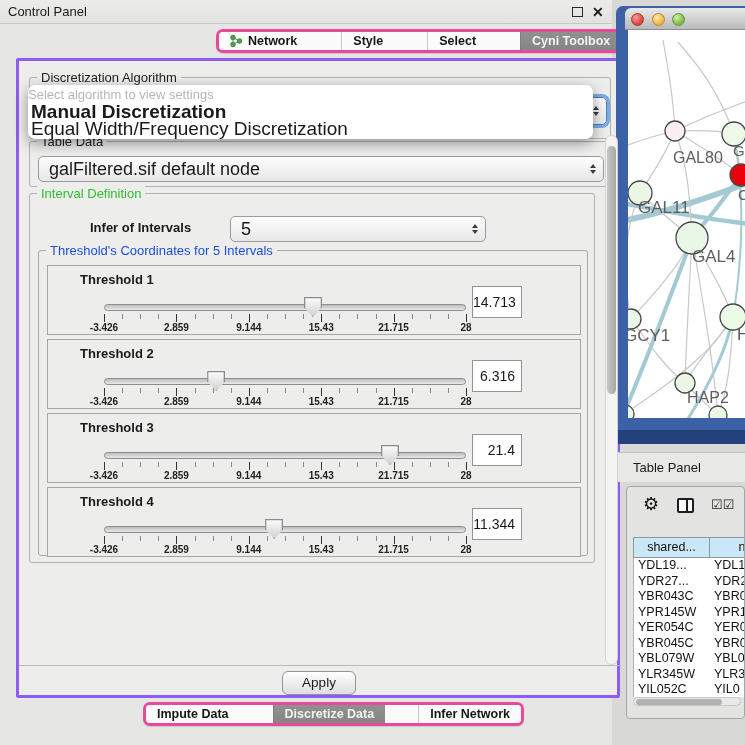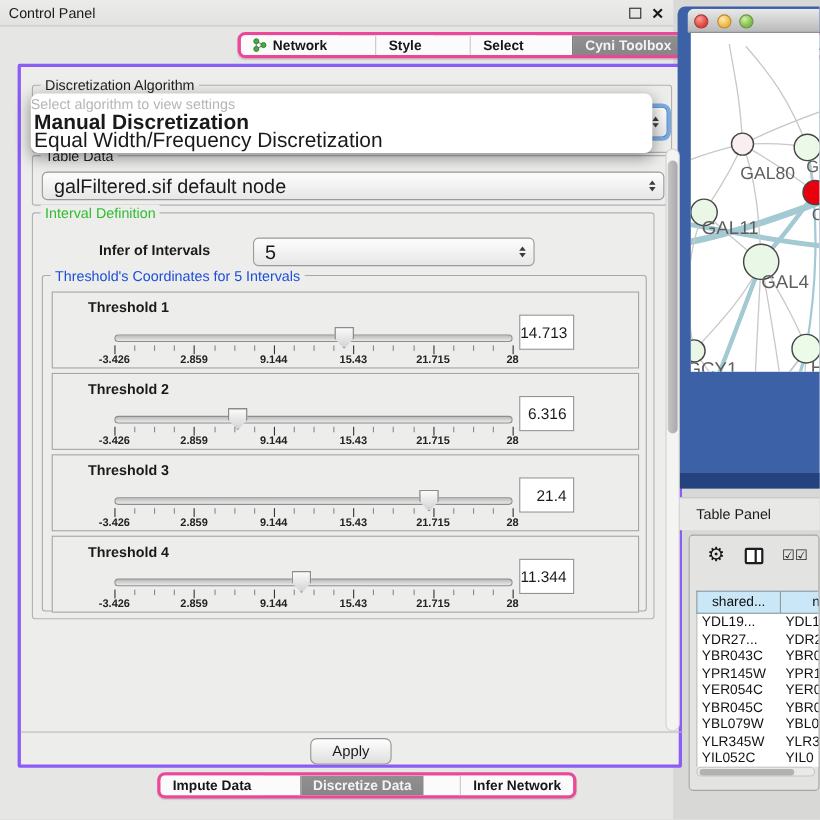--- a/index.html
+++ b/index.html
@@ -63,21 +63,21 @@
   .apply-btn { position:absolute; left:263px; top:610px; width:74px; height:24px; background:linear-gradient(#ffffff,#dedede); border:1px solid #949494; border-radius:6px; font-size:13.5px; text-align:center; line-height:22px; }
 
   
   .net-frame { position:absolute; left:616px; top:6px; width:129px; height:438px; background:#3c61a6; border-radius:7px 0 0 0; }
   .net-frame .navy { position:absolute; left:0; top:424px; width:129px; height:14px; background:#24427e; }
   .mac-titlebar { position:absolute; left:625px; top:8px; width:120px; height:22px; background:linear-gradient(#e9e9e9,#b9b9b9); border-radius:6px 0 0 0; border-bottom:1px solid #8f8f8f; }
   .light { position:absolute; top:4.5px; width:13px; height:13px; border-radius:50%; }
   .light.red   { left:6px;  background:radial-gradient(circle at 35% 30%, #ff9d94, #dd4441 65%); border:1px solid #a8342f; }
   .light.yellow{ left:27px; background:radial-gradient(circle at 35% 30%, #ffe9ad, #eeb644 65%); border:1px solid #b8892c; }
   .light.green { left:47px; background:radial-gradient(circle at 35% 30%, #d4f0a8, #7ebb48 65%); border:1px solid #629441; }
-  .net-canvas { position:absolute; left:628px; top:30px; width:117px; height:308px; background:#ffffff; overflow:hidden;text-align:right; }
+  .net-canvas { position:absolute; left:628px; top:30px; width:117px; height:388px; background:#ffffff; overflow:hidden;text-align:right; }
   .net-canvas svg { display:block; }
 
   
   .tp-header { position:absolute; left:612px; top:452px; width:133px; height:30px; background:#e8e8e6; border-top:1px solid #c4c4c2; font-size:13px; line-height:30px; padding-left:21px; }
   .tp-body { position:absolute; left:626px; top:486px; width:119px; height:233px; background:#e3e3e1; border:1px solid #a5a5a5; border-radius:4px; overflow:hidden; }
   .gear-ic { position:absolute; left:16px; top:6px; font-size:18px; color:#161616; }
   .split-ic { position:absolute; left:50px; top:11px; width:17px; height:15px; border:2px solid #1d1d1d; background:#fff; border-radius:2px; }
   .split-ic::after { content:""; position:absolute; left:50%; top:0; width:2px; height:100%; background:#1d1d1d; }
   .check-ics { position:absolute; left:84px; top:10px; font-size:13px; color:#1d1d1d; letter-spacing:0; }
   .tp-table { position:absolute; left:6px; top:50px; width:145px; }

